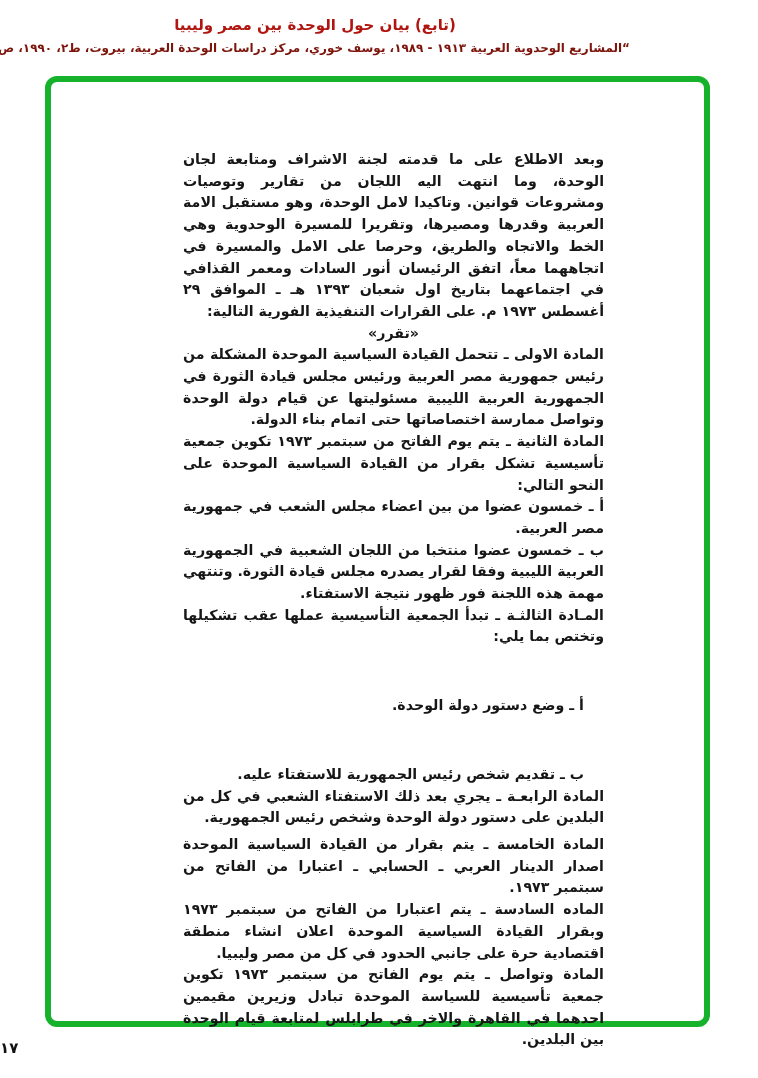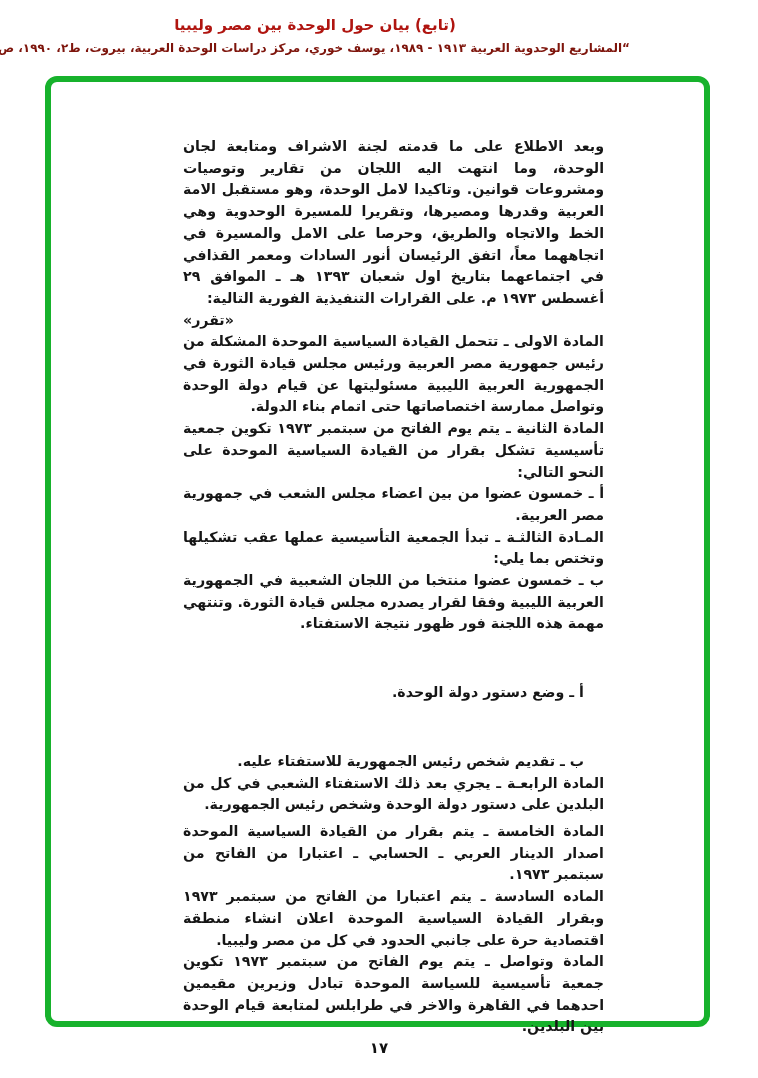--- a/index.html
+++ b/index.html
@@ -47,54 +47,54 @@
     height: 951px;
     box-sizing: border-box;
     border: 6px solid var(--frame_green, #17b22c);
     border-radius: 12px;
     background: transparent;
   }
 
   
   .document-body {
     position: absolute;
-    top: 136px;
+    top: 149px;
     left: 183px;
     width: 421px;
     direction: rtl;
     text-align: justify;
     font-size: 14.2px;
     line-height: 21.7px;
     font-weight: bold;
     color: #161616;
   }
   .document-body p {
     margin: 0;
   }
   .document-body p.quote-line {
-    text-align: left;
+    text-align: center;
   }
   .document-body p.indent {
     padding-right: 20px;
     margin-top: 47px;
   }
   .document-body p.gap-top {
     margin-top: 5px;
   }
   .article-lead {
     font-weight: bold;
   }
 
   
   .page-footer {
     position: absolute;
     top: 1038px;
     left: 0;
     width: 758px;
-    text-align: center;
+    text-align: left;
   }
   .page-number {
     font-size: 15px;
     font-weight: bold;
     color: #111;
   }
 </style>
 </head>
 <body>
 
@@ -104,22 +104,22 @@
 </header>
 
 <div class="content-frame"></div>
 
 <main class="document-body">
   <p>وبعد الاطلاع على ما قدمته لجنة الاشراف ومتابعة لجان الوحدة، وما انتهت اليه اللجان من تقارير وتوصيات ومشروعات قوانين. وتاكيدا لامل الوحدة، وهو مستقبل الامة العربية وقدرها ومصيرها، وتقريرا للمسيرة الوحدوية وهي الخط والاتجاه والطريق، وحرصا على الامل والمسيرة في اتجاههما معاً، اتفق الرئيسان أنور السادات ومعمر القذافي في اجتماعهما بتاريخ اول شعبان ١٣٩٣ هـ ـ الموافق ٢٩ أغسطس ١٩٧٣ م. على القرارات التنفيذية الفورية التالية:</p>
   <p class="quote-line">«تقرر»</p>
   <p><b class="article-lead">المادة الاولى ـ</b> <span>تتحمل القيادة السياسية الموحدة المشكلة من رئيس جمهورية مصر العربية ورئيس مجلس قيادة الثورة في الجمهورية العربية الليبية مسئوليتها عن قيام دولة الوحدة وتواصل ممارسة اختصاصاتها حتى اتمام بناء الدولة.</span></p>
   <p><b class="article-lead">المادة الثانية ـ</b> <span>يتم يوم الفاتح من سبتمبر ١٩٧٣ تكوين جمعية تأسيسية تشكل بقرار من القيادة السياسية الموحدة على النحو التالي:</span></p>
   <p>أ ـ خمسون عضوا من بين اعضاء مجلس الشعب في جمهورية مصر العربية.</p>
+  <p>ب ـ خمسون عضوا منتخبا من اللجان الشعبية في الجمهورية العربية الليبية وفقا لقرار يصدره مجلس قيادة الثورة. وتنتهي مهمة هذه اللجنة فور ظهور نتيجة الاستفتاء.</p>
   <p><b class="article-lead">المـادة الثالثـة ـ</b> <span>تبدأ الجمعية التأسيسية عملها عقب تشكيلها وتختص بما يلي:</span></p>
-  <p>ب ـ خمسون عضوا منتخبا من اللجان الشعبية في الجمهورية العربية الليبية وفقا لقرار يصدره مجلس قيادة الثورة. وتنتهي مهمة هذه اللجنة فور ظهور نتيجة الاستفتاء.</p>
   <p class="indent">أ ـ وضع دستور دولة الوحدة.</p>
   <p class="indent">ب ـ تقديم شخص رئيس الجمهورية للاستفتاء عليه.</p>
   <p><b class="article-lead">المادة الرابعـة ـ</b> <span>يجري بعد ذلك الاستفتاء الشعبي في كل من البلدين على دستور دولة الوحدة وشخص رئيس الجمهورية.</span></p>
   <p class="gap-top"><b class="article-lead">المادة الخامسة ـ</b> <span>يتم بقرار من القيادة السياسية الموحدة اصدار الدينار العربي ـ الحسابي ـ اعتبارا من الفاتح من سبتمبر ١٩٧٣.</span></p>
   <p><b class="article-lead">الماده السادسة ـ</b> <span>يتم اعتبارا من الفاتح من سبتمبر ١٩٧٣ وبقرار القيادة السياسية الموحدة اعلان انشاء منطقة اقتصادية حرة على جانبي الحدود في كل من مصر وليبيا.</span></p>
   <p><b class="article-lead">المادة وتواصل ـ</b> <span>يتم يوم الفاتح من سبتمبر ١٩٧٣ تكوين جمعية تأسيسية للسياسة الموحدة تبادل وزيرين مقيمين احدهما في القاهرة والاخر في طرابلس لمتابعة قيام الوحدة بين البلدين.</span></p>
 </main>
 
 <footer class="page-footer">
   <span class="page-number">١٧</span>

